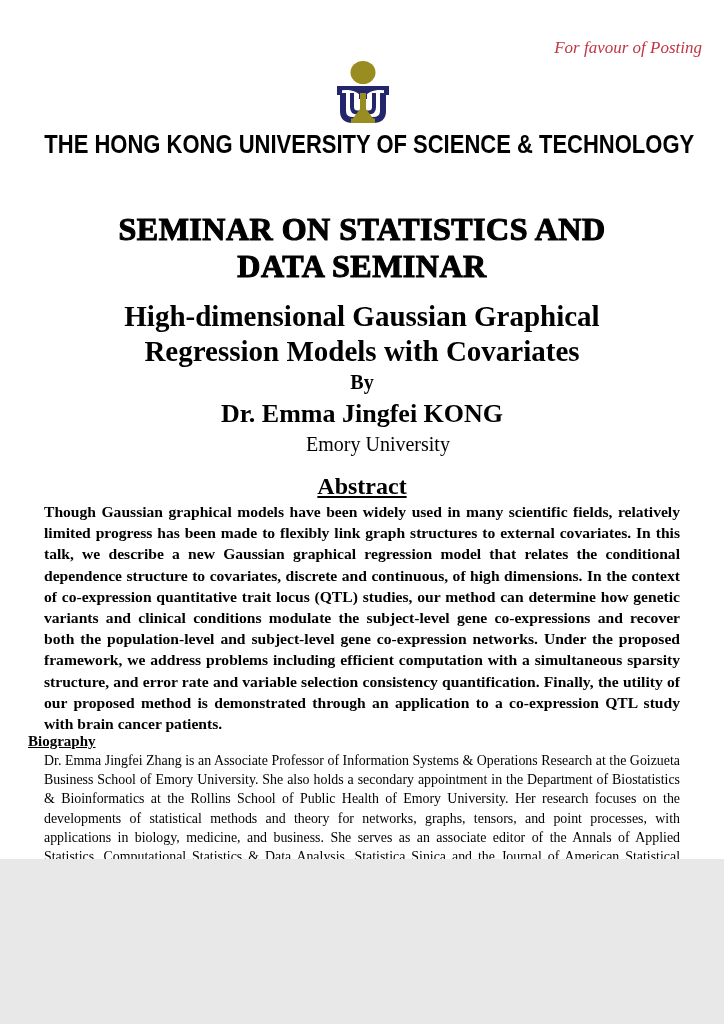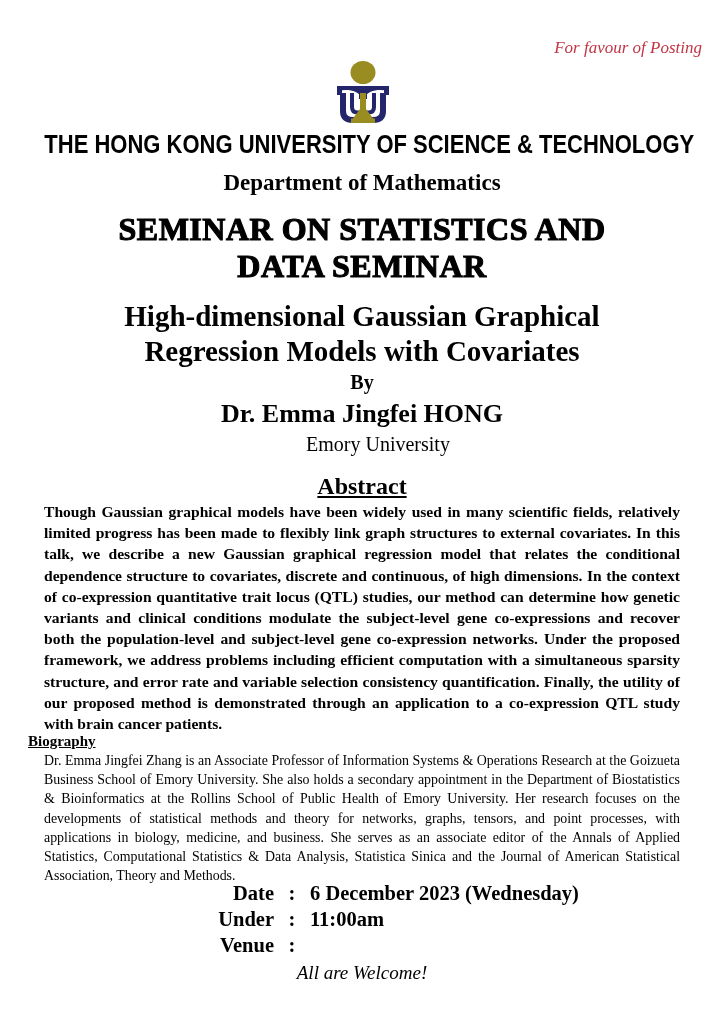--- a/index.html
+++ b/index.html
@@ -1,18 +1,18 @@
 <!DOCTYPE html>
 <html><head>
 <meta charset="utf-8">
 <style>
   html,body{margin:0;padding:0;background:#e8e8e8;}
   .page{
     position:relative;
-    width:724px;height:1024px;
+    width:724px;height:859px;
     background:#ffffff;
     margin:0 auto;
     overflow:hidden;
     font-family:"Liberation Serif", serif;
     color:#000;
   }
   .abs{position:absolute;}
   .centered{left:0;right:0;text-align:center;}
 
   .posting-note{
@@ -119,34 +119,33 @@
     <path d="M50 33 V47 Q50 52.5 44.5 52.5 H43" fill="none" stroke="#23266b" stroke-width="4"></path>
     <rect x="36" y="33" width="6" height="16" fill="#998c20"></rect>
     <path d="M39 45 L28.5 59 H49.5 Z" fill="#998c20"></path>
     <rect x="27" y="58.5" width="24" height="4.5" fill="#998c20"></rect>
   </svg>
 
   <div class="abs centered univ-name">
     <span class="squeeze">THE HONG KONG UNIVERSITY OF SCIENCE &amp; TECHNOLOGY</span>
   </div>
 
-  <div class="abs centered dept">Department of Mathematics</div>
 
   <div class="abs centered series">
     <div>SEMINAR ON STATISTICS AND</div>
     <div>DATA SEMINAR</div>
   </div>
 
   <div class="abs centered talk-title">
     <div>High-dimensional Gaussian Graphical</div>
     <div>Regression Models with Covariates</div>
   </div>
 
   <div class="abs centered by">By</div>
-  <div class="abs centered speaker">Dr. Emma Jingfei HONG</div>
+  <div class="abs centered speaker">Dr. Emma Jingfei KONG</div>
   <div class="abs centered affiliation">Emory University</div>
 
   <div class="abs centered abstract-head">Abstract</div>
   <div class="abs abstract-body">Though Gaussian graphical models have been widely used in many scientific fields, relatively limited progress has been made to flexibly link graph structures to external covariates. In this talk, we describe a new Gaussian graphical regression model that relates the conditional dependence structure to covariates, discrete and continuous, of high dimensions. In the context of co-expression quantitative trait locus (QTL) studies, our method can determine how genetic variants and clinical conditions modulate the subject-level gene co-expressions and recover both the population-level and subject-level gene co-expression networks. Under the proposed framework, we address problems including efficient computation with a simultaneous sparsity structure, and error rate and variable selection consistency quantification. Finally, the utility of our proposed method is demonstrated through an application to a co-expression QTL study with brain cancer patients.</div>
 
   <div class="abs bio-head">Biography</div>
   <div class="abs bio-body">Dr. Emma Jingfei Zhang is an Associate Professor of Information Systems &amp; Operations Research at the Goizueta Business School of Emory University. She also holds a secondary appointment in the Department of Biostatistics &amp; Bioinformatics at the Rollins School of Public Health of Emory University. Her research focuses on the developments of statistical methods and theory for networks, graphs, tensors, and point processes, with applications in biology, medicine, and business. She serves as an associate editor of the Annals of Applied Statistics, Computational Statistics &amp; Data Analysis, Statistica Sinica and the Journal of American Statistical Association, Theory and Methods.</div>
 
   <div class="abs schedule">
     <span class="lbl">Date</span>

